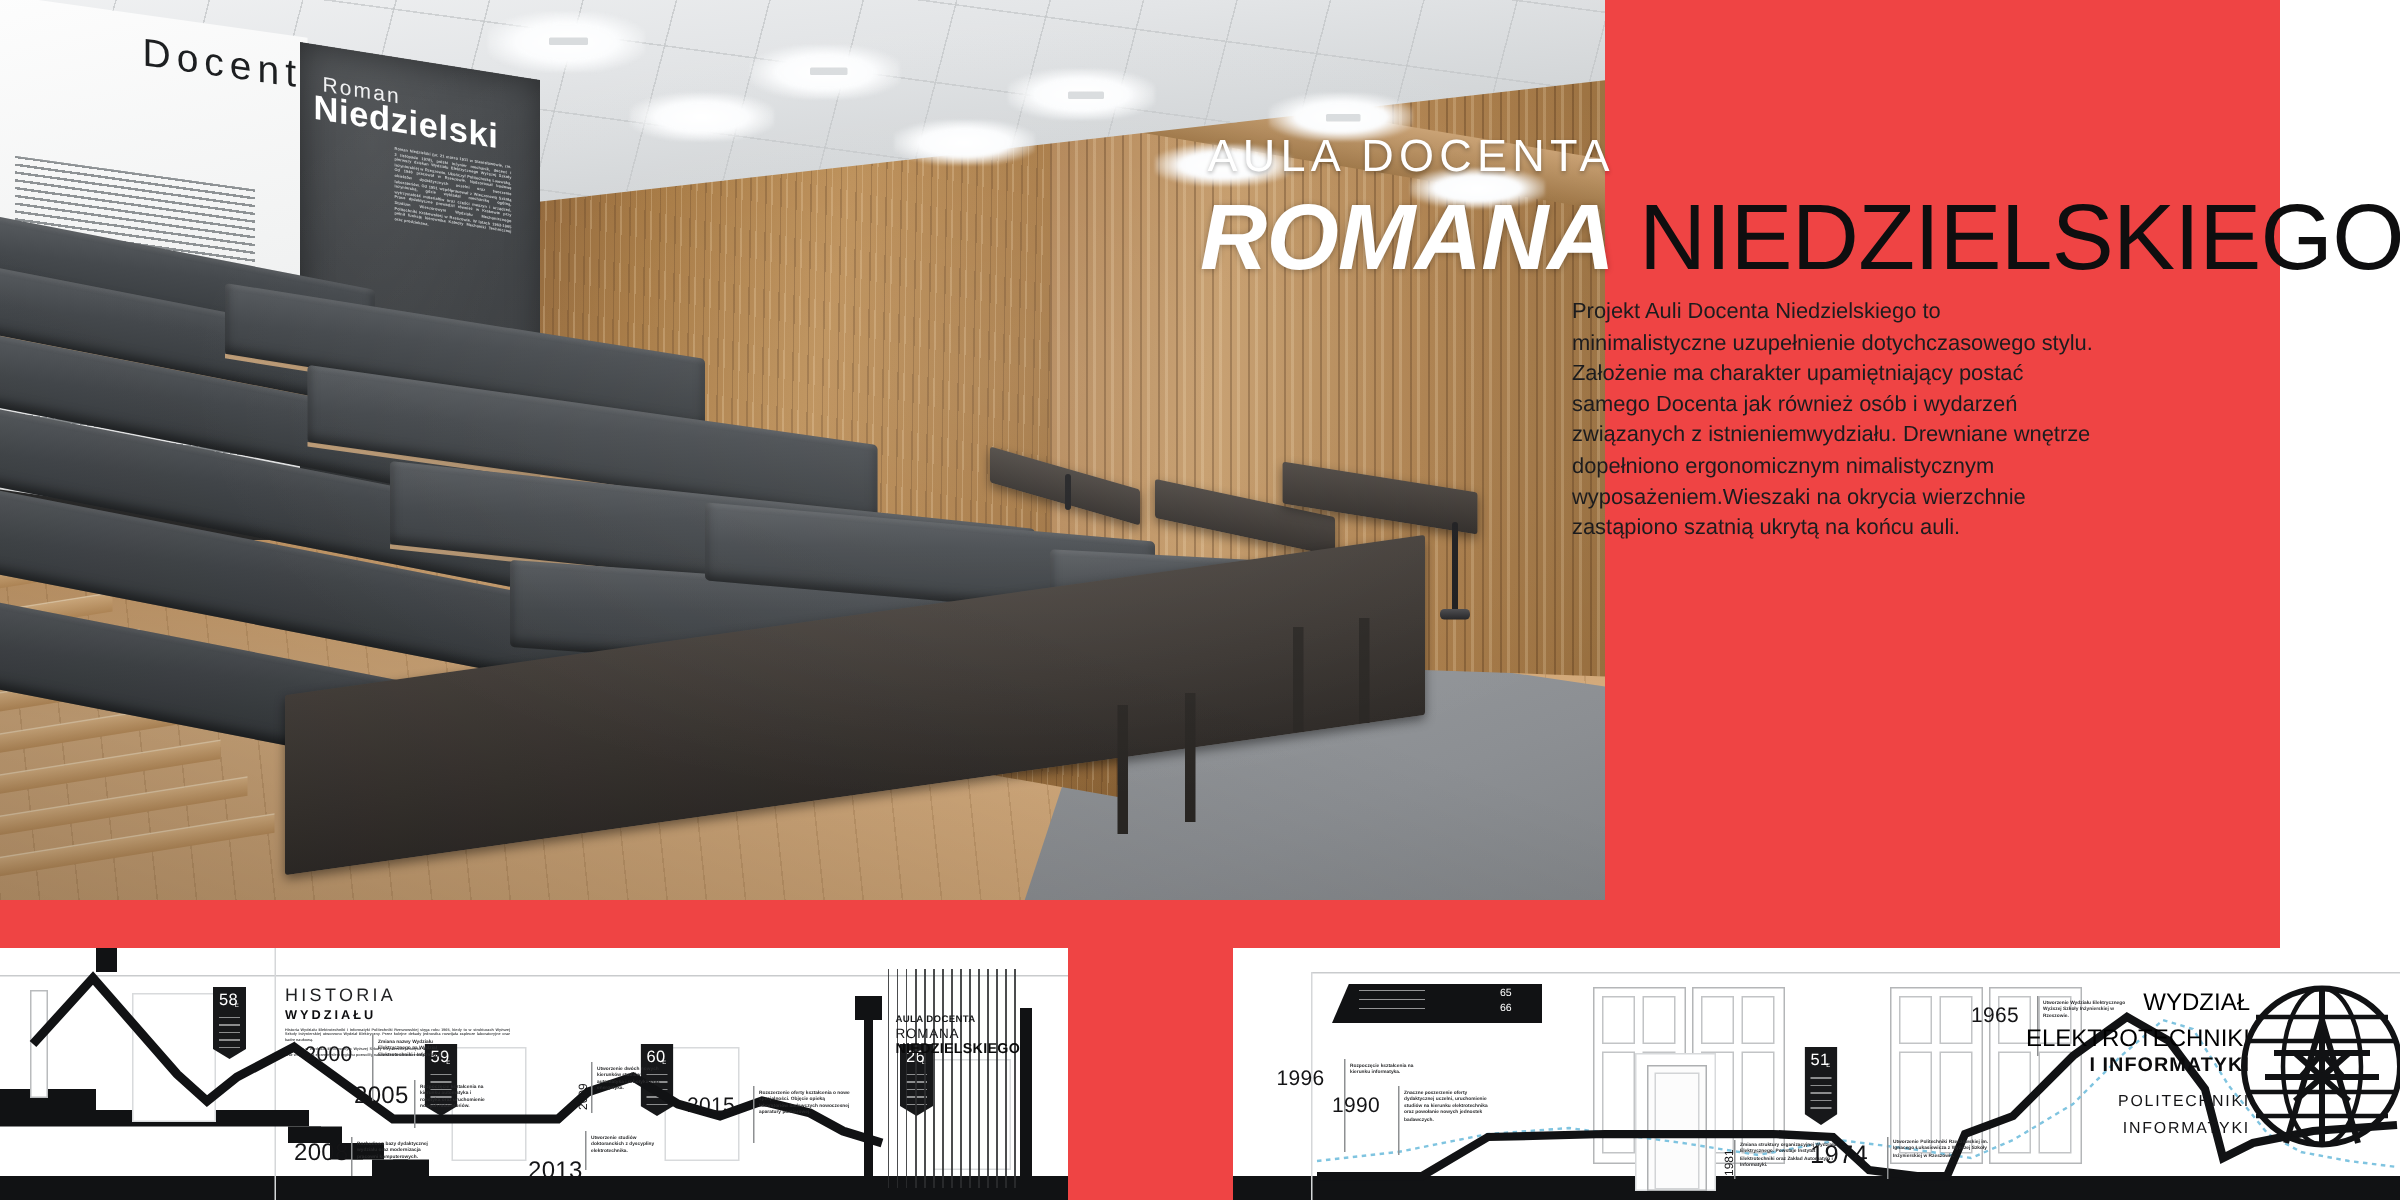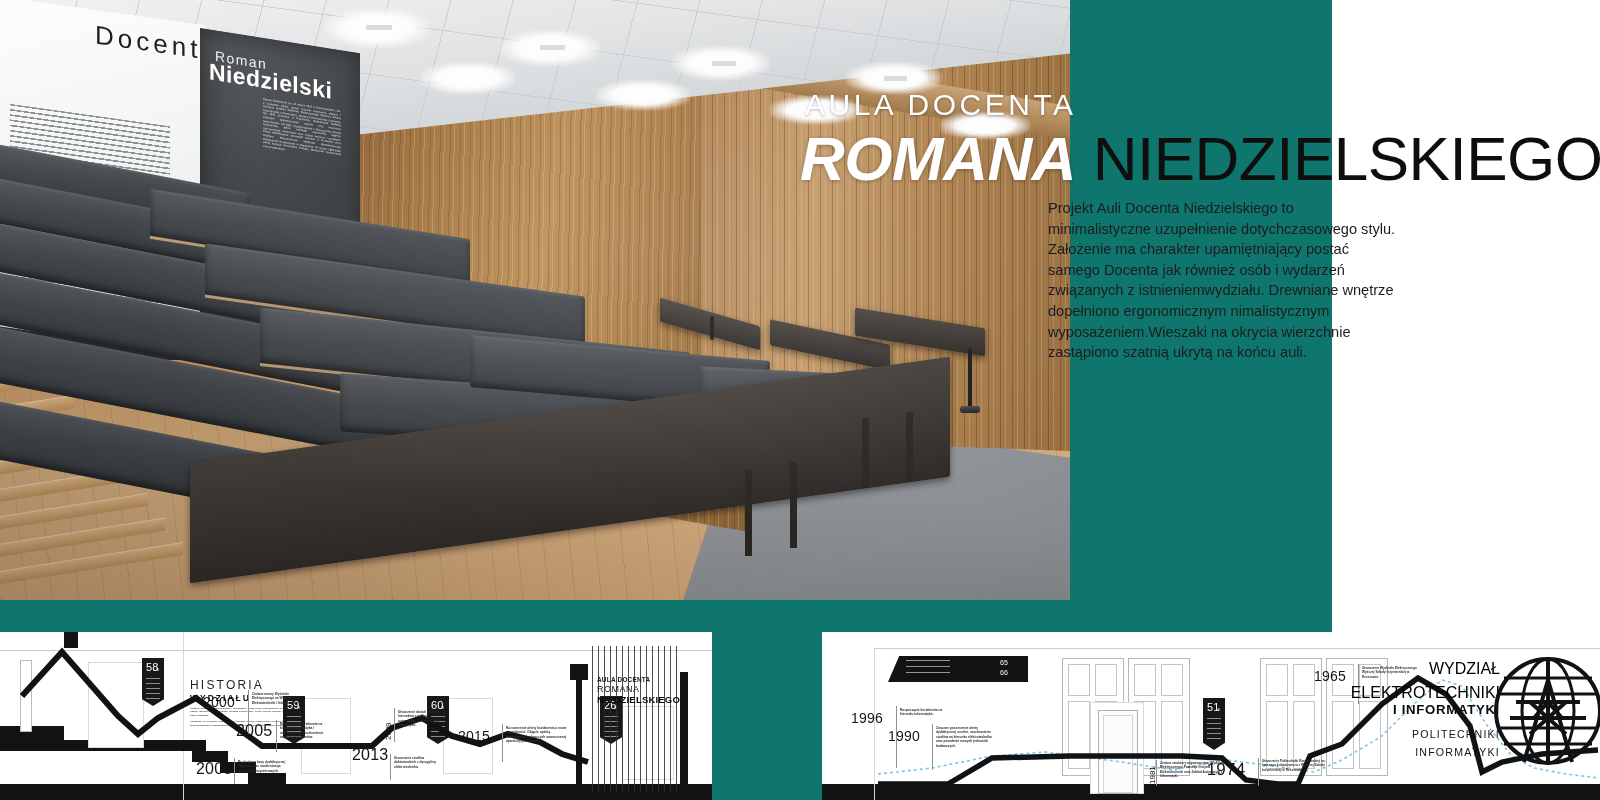--- a/index.html
+++ b/index.html
@@ -2,21 +2,21 @@
 <html><head>
 <meta charset="utf-8">
 <style>
   * { box-sizing: border-box; margin: 0; padding: 0; }
   html, body {
     width: 1600px; height: 800px;
     background: #ffffff;
     font-family: "Liberation Sans", sans-serif;
     overflow: hidden;
   }
-  #board { position: relative; width: 1332px; height: 800px; background:#0f766e; }
+  #board { position: relative; width: 1520px; height: 800px; background:#ef4444; }
 
   
   #top-row { position:absolute; left:0; top:0; width:1600px; height:600px; }
 
   
   #render-photo {
     position:absolute; left:0; top:0; width:1070px; height:600px;
     overflow:hidden; background:#2b2b2b;
   }
   
@@ -372,21 +372,21 @@
     <div class="blackblock" style="left:0px; top:108px; width:186px; height:11px;"></div>
     <div class="blackblock" style="left:186px; top:108px; width:20px; height:11px;"></div>
     <div class="blackblock" style="left:192px; top:119px; width:22px; height:11px;"></div>
     <div class="blackblock" style="left:206px; top:119px; width:22px; height:11px;"></div>
     <div class="blackblock" style="left:220px; top:130px; width:22px; height:11px;"></div>
     <div class="blackblock" style="left:234px; top:130px; width:22px; height:11px;"></div>
     <div class="blackblock" style="left:248px; top:141px; width:24px; height:11px;"></div>
     <div class="blackblock" style="left:262px; top:141px; width:24px; height:11px;"></div>
     <div class="blackblock" style="left:276px; top:152px; width:180px; height:16px;"></div>
 
-    <div class="hist-block" style="left:190px; top:24px;margin-top:22px;">
+    <div class="hist-block" style="left:190px; top:24px;">
       <div class="hist-t1">HISTORIA</div>
       <div class="hist-t2">WYDZIAŁU</div>
       <div class="hist-body">Historia Wydziału Elektrotechniki i Informatyki Politechniki Rzeszowskiej sięga roku 1965, kiedy to w strukturach Wyższej Szkoły Inżynierskiej utworzono Wydział Elektryczny. Przez kolejne dekady jednostka rozwijała zaplecze laboratoryjne oraz kadrę naukową.</div>
       <div class="hist-body" style="margin-top:3px;">Powstanie w Wydziale Elektrycznym Wyższej Szkoły Inżynierskiej nowych kierunków kształcenia, rozbudowa laboratoriów oraz współpraca z przemysłem regionu pozwoliły na utworzenie nowoczesnego ośrodka dydaktycznego w Rzeszowie.</div>
     </div>
 
     <div class="door" style="left:94px; top:36px; width:44px; height:78px;"></div>
     <div class="wall-outline" style="left:88px; top:30px; width:56px; height:86px; border-color:#d8dadc;"></div>
     <div class="door" style="left:307px; top:72px; width:38px; height:68px;"></div>
     <div class="wall-outline" style="left:301px; top:66px; width:50px; height:76px; border-color:#d8dadc;"></div>
@@ -439,21 +439,21 @@
     <div class="yeartxt" style="left:280px; top:90px; width:48px;">Rozpoczęcie kształcenia na kierunku automatyka i robotyka oraz uruchomienie nowych laboratoriów.</div>
 
     <div class="yearlbl sm" style="left:196px; top:128px; width:34px;">2008</div>
     <div class="yeartick" style="left:234px; top:126px; height:26px;"></div>
     <div class="yeartxt" style="left:238px; top:128px; width:54px;">Rozbudowa bazy dydaktycznej wydziału oraz modernizacja pracowni komputerowych.</div>
 
     <div class="vyear" style="left:384px; top:108px;">2009</div>
     <div class="yeartick" style="left:394px; top:76px; height:34px;"></div>
     <div class="yeartxt" style="left:398px; top:78px; width:48px;">Utworzenie dwóch nowych kierunków studiów: automatyka i robotyka oraz energetyka.</div>
 
-    <div class="yearlbl sm" style="left:352px; top:114px; width:32px;">2013</div>
+    <div class="yearlbl sm" style="left:352px; top:140px; width:32px;">2013</div>
     <div class="yeartick" style="left:390px; top:122px; height:26px;"></div>
     <div class="yeartxt" style="left:394px; top:124px; width:44px;">Utworzenie studiów doktoranckich z dyscypliny elektrotechnika.</div>
 
     <div class="yearlbl" style="left:452px; top:96px; width:44px;">2015</div>
     <div class="yeartick" style="left:502px; top:92px; height:38px;"></div>
     <div class="yeartxt" style="left:506px; top:94px; width:62px;">Rozszerzenie oferty kształcenia o nowe specjalności. Objęcie opieką laboratoriów badawczych nowoczesnej aparatury pomiarowej.</div>
   </div>
 
   <div class="elev" id="elev-right">
     <div class="ground"></div>

